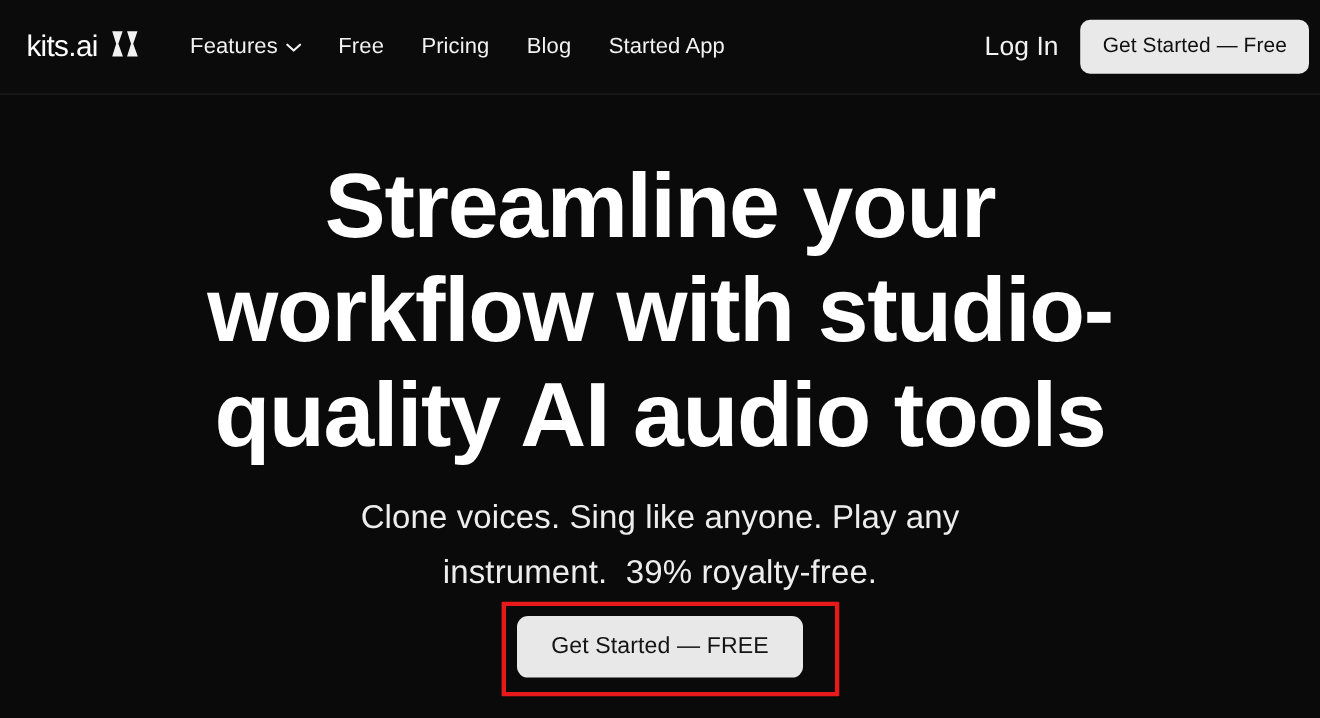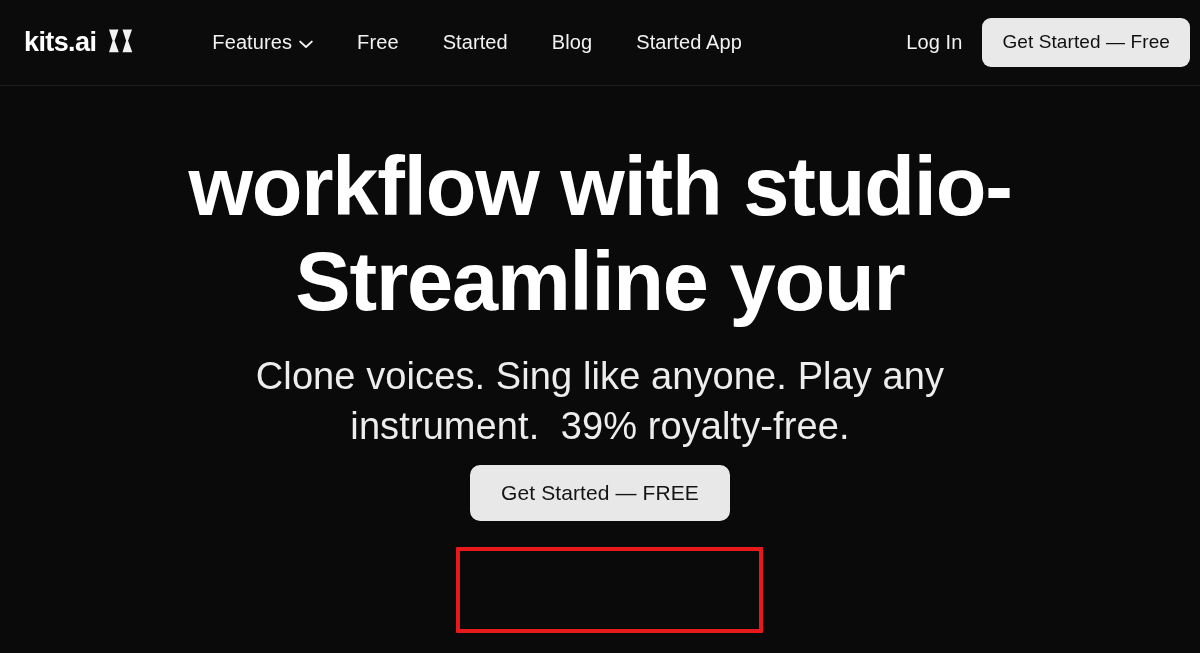--- a/index.html
+++ b/index.html
@@ -19,49 +19,49 @@
     border-bottom:1px solid #212121;
     display:flex; align-items:center;
   }
   .brand {
     display:flex; align-items:center; gap:11px;
     margin-left:24px; cursor:pointer;
   }
   .brand-word {
     color:#ffffff;
     font-size:27px;
-    font-weight:700;
+    font-weight:400;
     letter-spacing:-0.6px;
     line-height:1;
     text-align:right;
   }
   .brand-mark { display:block; }
 
   .nav {
     display:flex; align-items:center;
-    margin-left:75px; gap:44px;
+    margin-left:43px; gap:34px;
   }
   .nav-item {
     display:flex; align-items:center; gap:7px;
     color:#f2f2f2;
     font-size:20px;
     font-weight:400;
     letter-spacing:0.1px;
     cursor:pointer;
     white-space:nowrap;
   }
   .chev { display:block; }
 
   .header-right {
     margin-left:auto; margin-right:10px;
     display:flex; align-items:center; gap:20px;
   }
   .login-link {
     color:#f2f2f2;
-    font-size:20px;
+    font-size:24px;
     letter-spacing:0.1px;
     cursor:pointer;
     white-space:nowrap;
   }
   .header-cta {
     background:#e9e9e9;
     color:#101010;
     font-size:19px;
     font-family:"Liberation Sans", sans-serif;
     border:none;
@@ -88,21 +88,21 @@
     line-height:95px;
     letter-spacing:-1.2px;
   }
   .headline-line { display:block; }
 
   .subhead {
     margin-top:22px;
     width:700px;
     text-align:center;
     color:#ededed;
-    font-size:38px;
+    font-size:30px;
     font-weight:400;
     line-height:50px;
     letter-spacing:0.1px;
   }
   .subhead-line { display:block; white-space:pre; }
 
   .cta-wrap { position:relative; margin-top:14px; }
   .hero-cta {
     background:#e8e8e8;
     color:#141414;
@@ -150,41 +150,42 @@
         <span class="chev">
           <svg width="14" height="9" viewBox="0 0 14 9" aria-hidden="true">
             <path d="M1.2 1.6 L7 7 L12.8 1.6" stroke="#f2f2f2" stroke-width="1.9" fill="none" stroke-linecap="round" stroke-linejoin="round"></path>
           </svg>
         </span>
       </div>
       <div class="nav-item">
         <span>Free</span>
       </div>
       <div class="nav-item">
-        <span>Started</span>
+        <span>Pricing</span>
       </div>
       <div class="nav-item">
         <span>Blog</span>
       </div>
       <div class="nav-item">
         <span>Started App</span>
       </div>
     </nav>
 
     <div class="header-right">
       <a class="login-link">Log In</a>
       <button class="header-cta">Get Started — Free</button>
     </div>
   </header>
 
   <section class="hero">
 
     <h1 class="headline">
+      <span class="headline-line">Streamline your</span>
       <span class="headline-line">workflow with studio-</span>
-      <span class="headline-line">Streamline your</span>
+      <span class="headline-line">quality AI audio tools</span>
     </h1>
 
     <p class="subhead">
       <span class="subhead-line">Clone voices. Sing like anyone. Play any</span>
       <span class="subhead-line">instrument.  39% royalty-free.</span>
     </p>
 
     <div class="cta-wrap">
       <button class="hero-cta">Get Started — FREE</button>
     </div>

